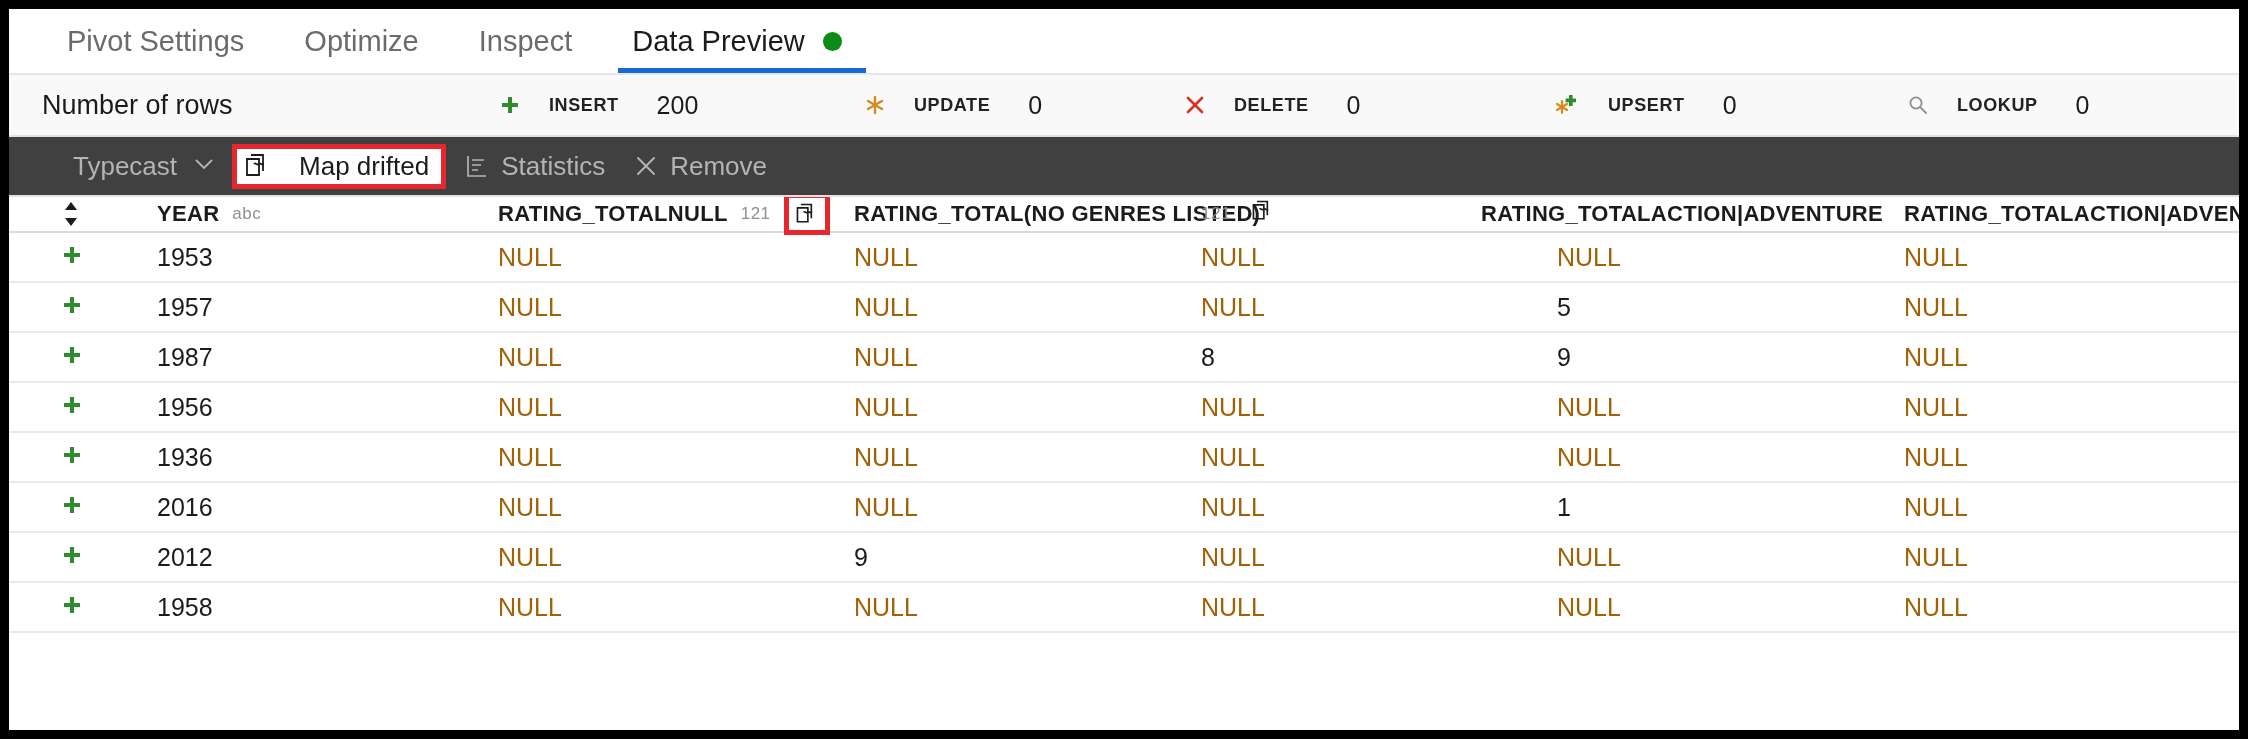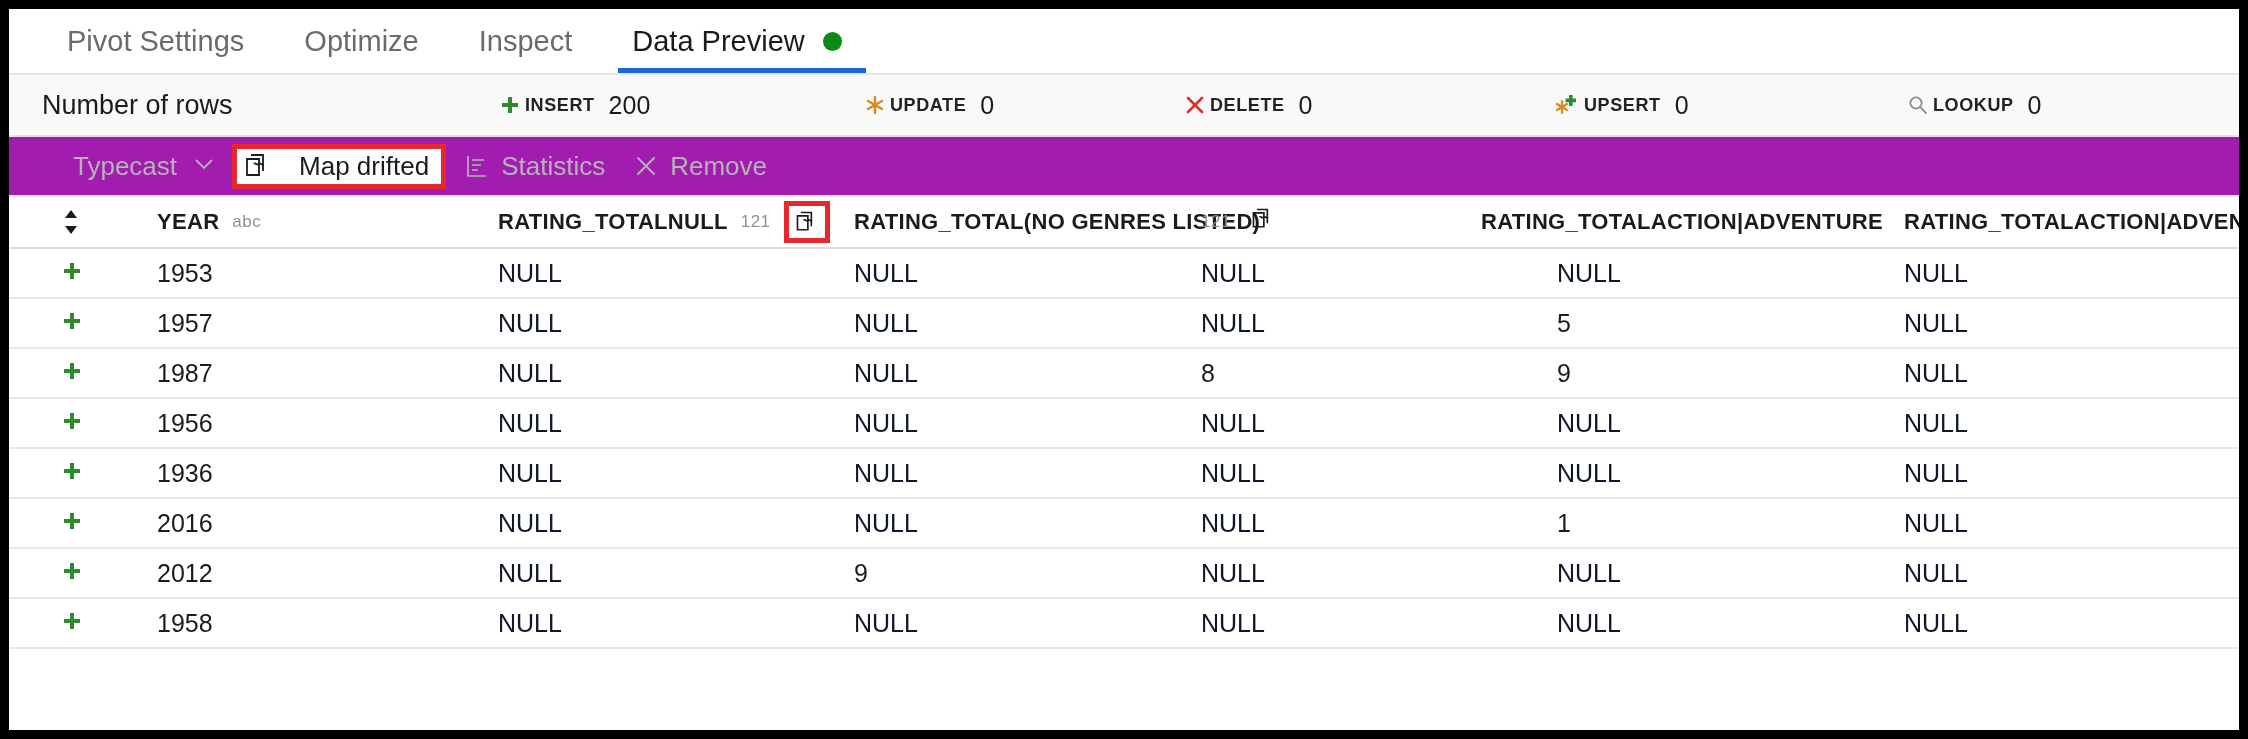--- a/index.html
+++ b/index.html
@@ -72,40 +72,40 @@
   .stat-title {
     font-size: 27px;
     color: #1b1b1b;
     position: absolute;
     left: 33px;
   }
   .stat {
     position: absolute;
     display: flex;
     align-items: center;
-    gap: 4px;
+    gap: 28px;
     white-space: nowrap;
   }
   .stat .lbl {
     font-size: 18px;
     font-weight: bold;
     letter-spacing: 0.6px;
     color: #222;
     text-transform: uppercase;
   }
   .stat .num {
     font-size: 25px;
     color: #1b1b1b;
     margin-left: 10px;
   }
   .ico { display: inline-flex; align-items: center; justify-content: center; }
   
   .toolbar {
     height: 60px;
-    background: #a21caf;
+    background: #404040;
     border-bottom: 2px solid #e3e3e3;
     display: flex;
     align-items: center;
     padding-left: 50px;
     position: relative;
   }
   .tbtn {
     display: flex;
     align-items: center;
     gap: 11px;
@@ -123,21 +123,21 @@
   }
   .hl-box {
     border: 5px solid #e8272c;
     background: #ffffff;
     padding: 2px 12px 2px 6px;
     margin: 0 4px;
   }
   
   .grid { position: relative; background: #fff; }
   .hdr {
-    height: 52px;
+    height: 36px;
     display: flex;
     align-items: center;
     border-bottom: 2px solid #dadada;
     position: relative;
   }
   .hdr .cell {
     font-size: 22px;
     font-weight: bold;
     color: #1b1b1b;
     letter-spacing: 0.3px;
@@ -159,21 +159,21 @@
     align-items: center;
     border-bottom: 2px solid #e9e9e9;
     position: relative;
   }
   .row .cell {
     position: absolute;
     font-size: 25px;
     color: #1b1b1b;
     white-space: nowrap;
   }
-  .row .cell.null { color: #0f172a; }
+  .row .cell.null { color: #a16207; }
   .plus-cell { position: absolute; left: 52px; }
   .hl-sq {
     border: 5px solid #e8272c;
     background: #fff;
     padding: 2px 5px;
     display: inline-flex;
     align-items: center;
     justify-content: center;
   }
   .clip { overflow: hidden; position: relative; }

